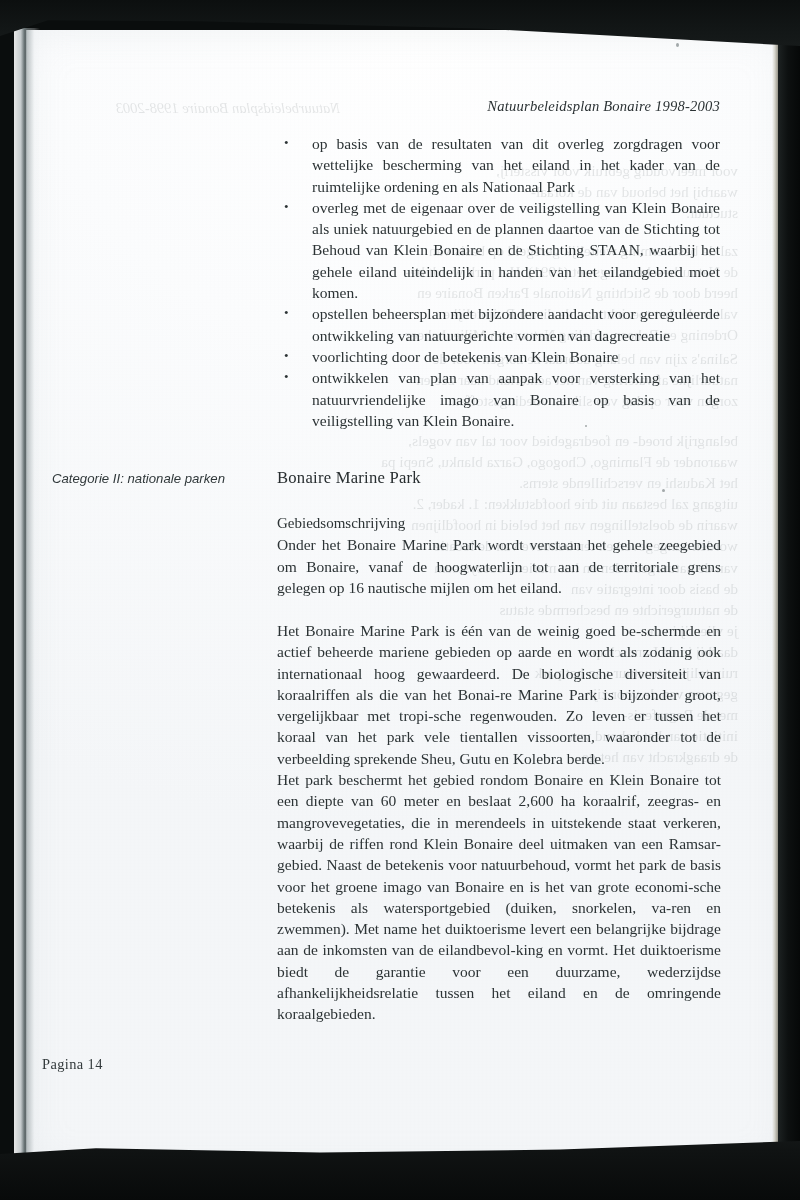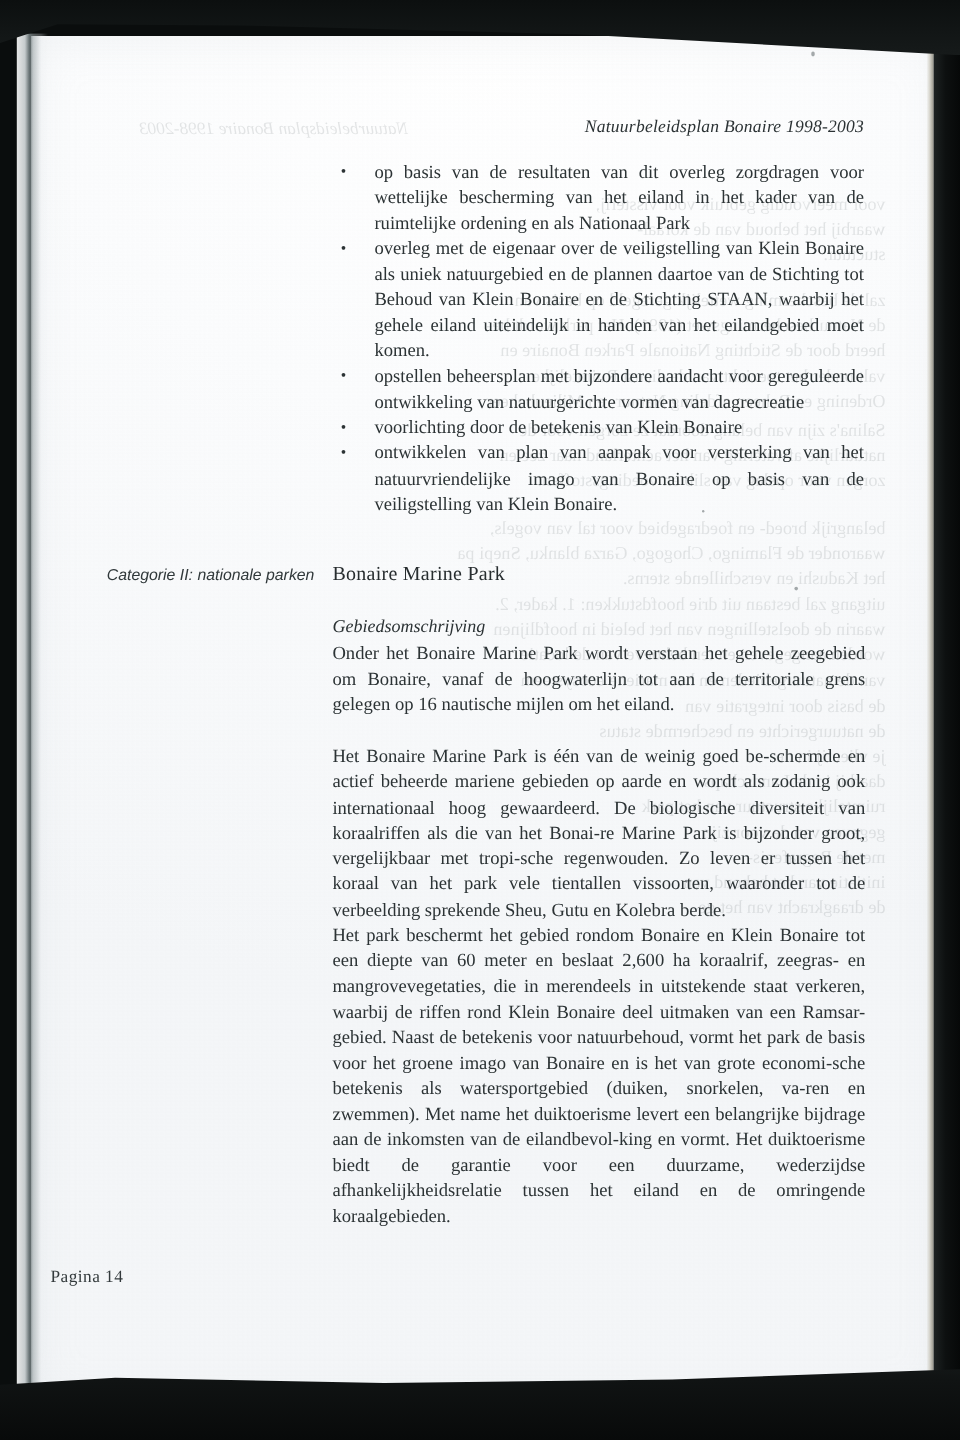--- a/index.html
+++ b/index.html
@@ -176,40 +176,38 @@
   .margin-note {
     position: absolute;
     left: 52px;
     top: 470px;
     width: 210px;
     font-family: "Liberation Sans", sans-serif;
     font-style: italic;
     font-size: 13.2px;
     line-height: 17px;
     color: #30383a;
-    text-align: right;
   }
 
   .section-title {
     position: absolute;
     left: 277px;
     top: 468px;
     font-size: 16.6px;
     font-weight: normal;
     letter-spacing: .25px;
     color: #272d2f;
   }
 
   .body-col {
     position: absolute;
     left: 277px;
     width: 444px;
   }
   .sub-head {
-    font-style: italic;
     font-size: 15px;
     line-height: 21.3px;
     color: #2c3335;
     margin: 0;
   }
   .para {
     font-size: 15.5px;
     line-height: 21.3px;
     text-align: justify;
     text-justify: inter-word;

